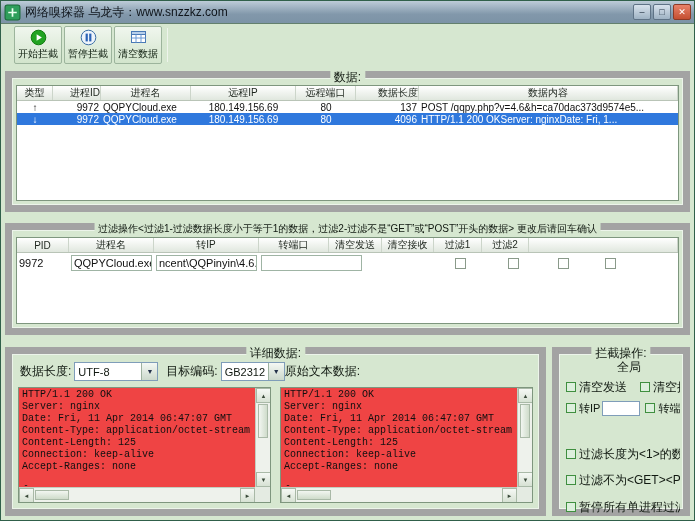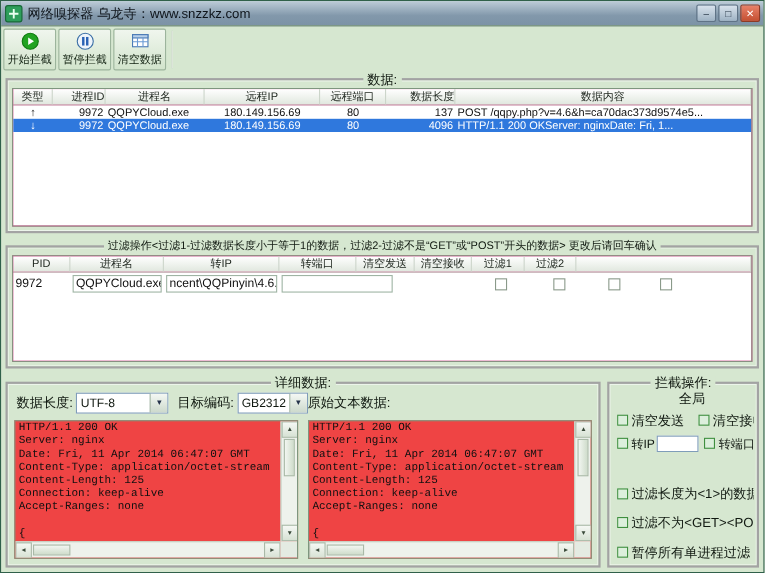--- a/index.html
+++ b/index.html
@@ -13,28 +13,28 @@
     display:flex; align-items:center; padding:0 3px; border-bottom:1px solid #63806d; }
   .app-icon { width:17px; height:17px; margin-right:4px; flex:none; }
   .title-text { font-size:12px; color:#0e141a; flex:1; white-space:nowrap; overflow:hidden; }
   .win-btns { display:flex; gap:2px; flex:none; }
   .win-btn { width:18px; height:16px; display:flex; align-items:center; justify-content:center;
     font-size:9px; line-height:1; border:1px solid #5f7386; border-radius:2px; color:#1c2c3c;
     background:linear-gradient(#d8e2ec,#9fb3c4); }
   .win-btn.close { background:linear-gradient(#e8826a,#c44f31); border-color:#8d3a26; color:#fff; }
 
   
-  .toolbar { position:absolute; top:23px; left:1px; right:0; height:42px; display:flex; align-items:flex-start; padding:2px 1px; }
+  .toolbar { position:absolute; top:23px; left:12px; right:0; height:42px; display:flex; align-items:flex-start; padding:2px 1px; }
   .tool-btn { width:48px; height:38px; display:flex; flex-direction:column; align-items:center; justify-content:center; gap:1px;
     font-size:10px; color:#102010; background:linear-gradient(#f0f6ee,#d2e4cc); border:1px solid #9cb49c; border-radius:2px; margin-right:2px; }
   .tb-icon { width:17px; height:17px; display:block; }
   .toolbar-sep { width:1px; height:34px; background:#a2b6a2; border-right:1px solid #eef4ec; margin:2px 3px; }
 
   
-  .group { position:absolute; border:2px solid #a3a3a3; box-shadow:inset 0 0 0 1px rgba(255,255,255,0.55); }
+  .group { position:absolute; border:7px solid #a3a3a3; box-shadow:inset 0 0 0 1px rgba(255,255,255,0.55); }
   .group-title { position:absolute; top:-8px; left:50%; transform:translateX(-50%); background:#d6e7d0;
     font-size:12px; line-height:14px; padding:0 4px; white-space:nowrap; color:#101810; z-index:2; }
   #data-group { left:4px; right:4px; top:70px; height:141px; }
   #filter-group { left:4px; right:4px; top:222px; height:112px; }
   #filter-group > .group-title { font-size:10px; }
   #detail-group { left:4px; width:541px; top:346px; height:169px; }
   #intercept-group { left:551px; right:4px; top:346px; height:169px; }
 
   
   .listview { position:absolute; left:4px; right:4px; top:7px; bottom:4px; background:#ec4899;

